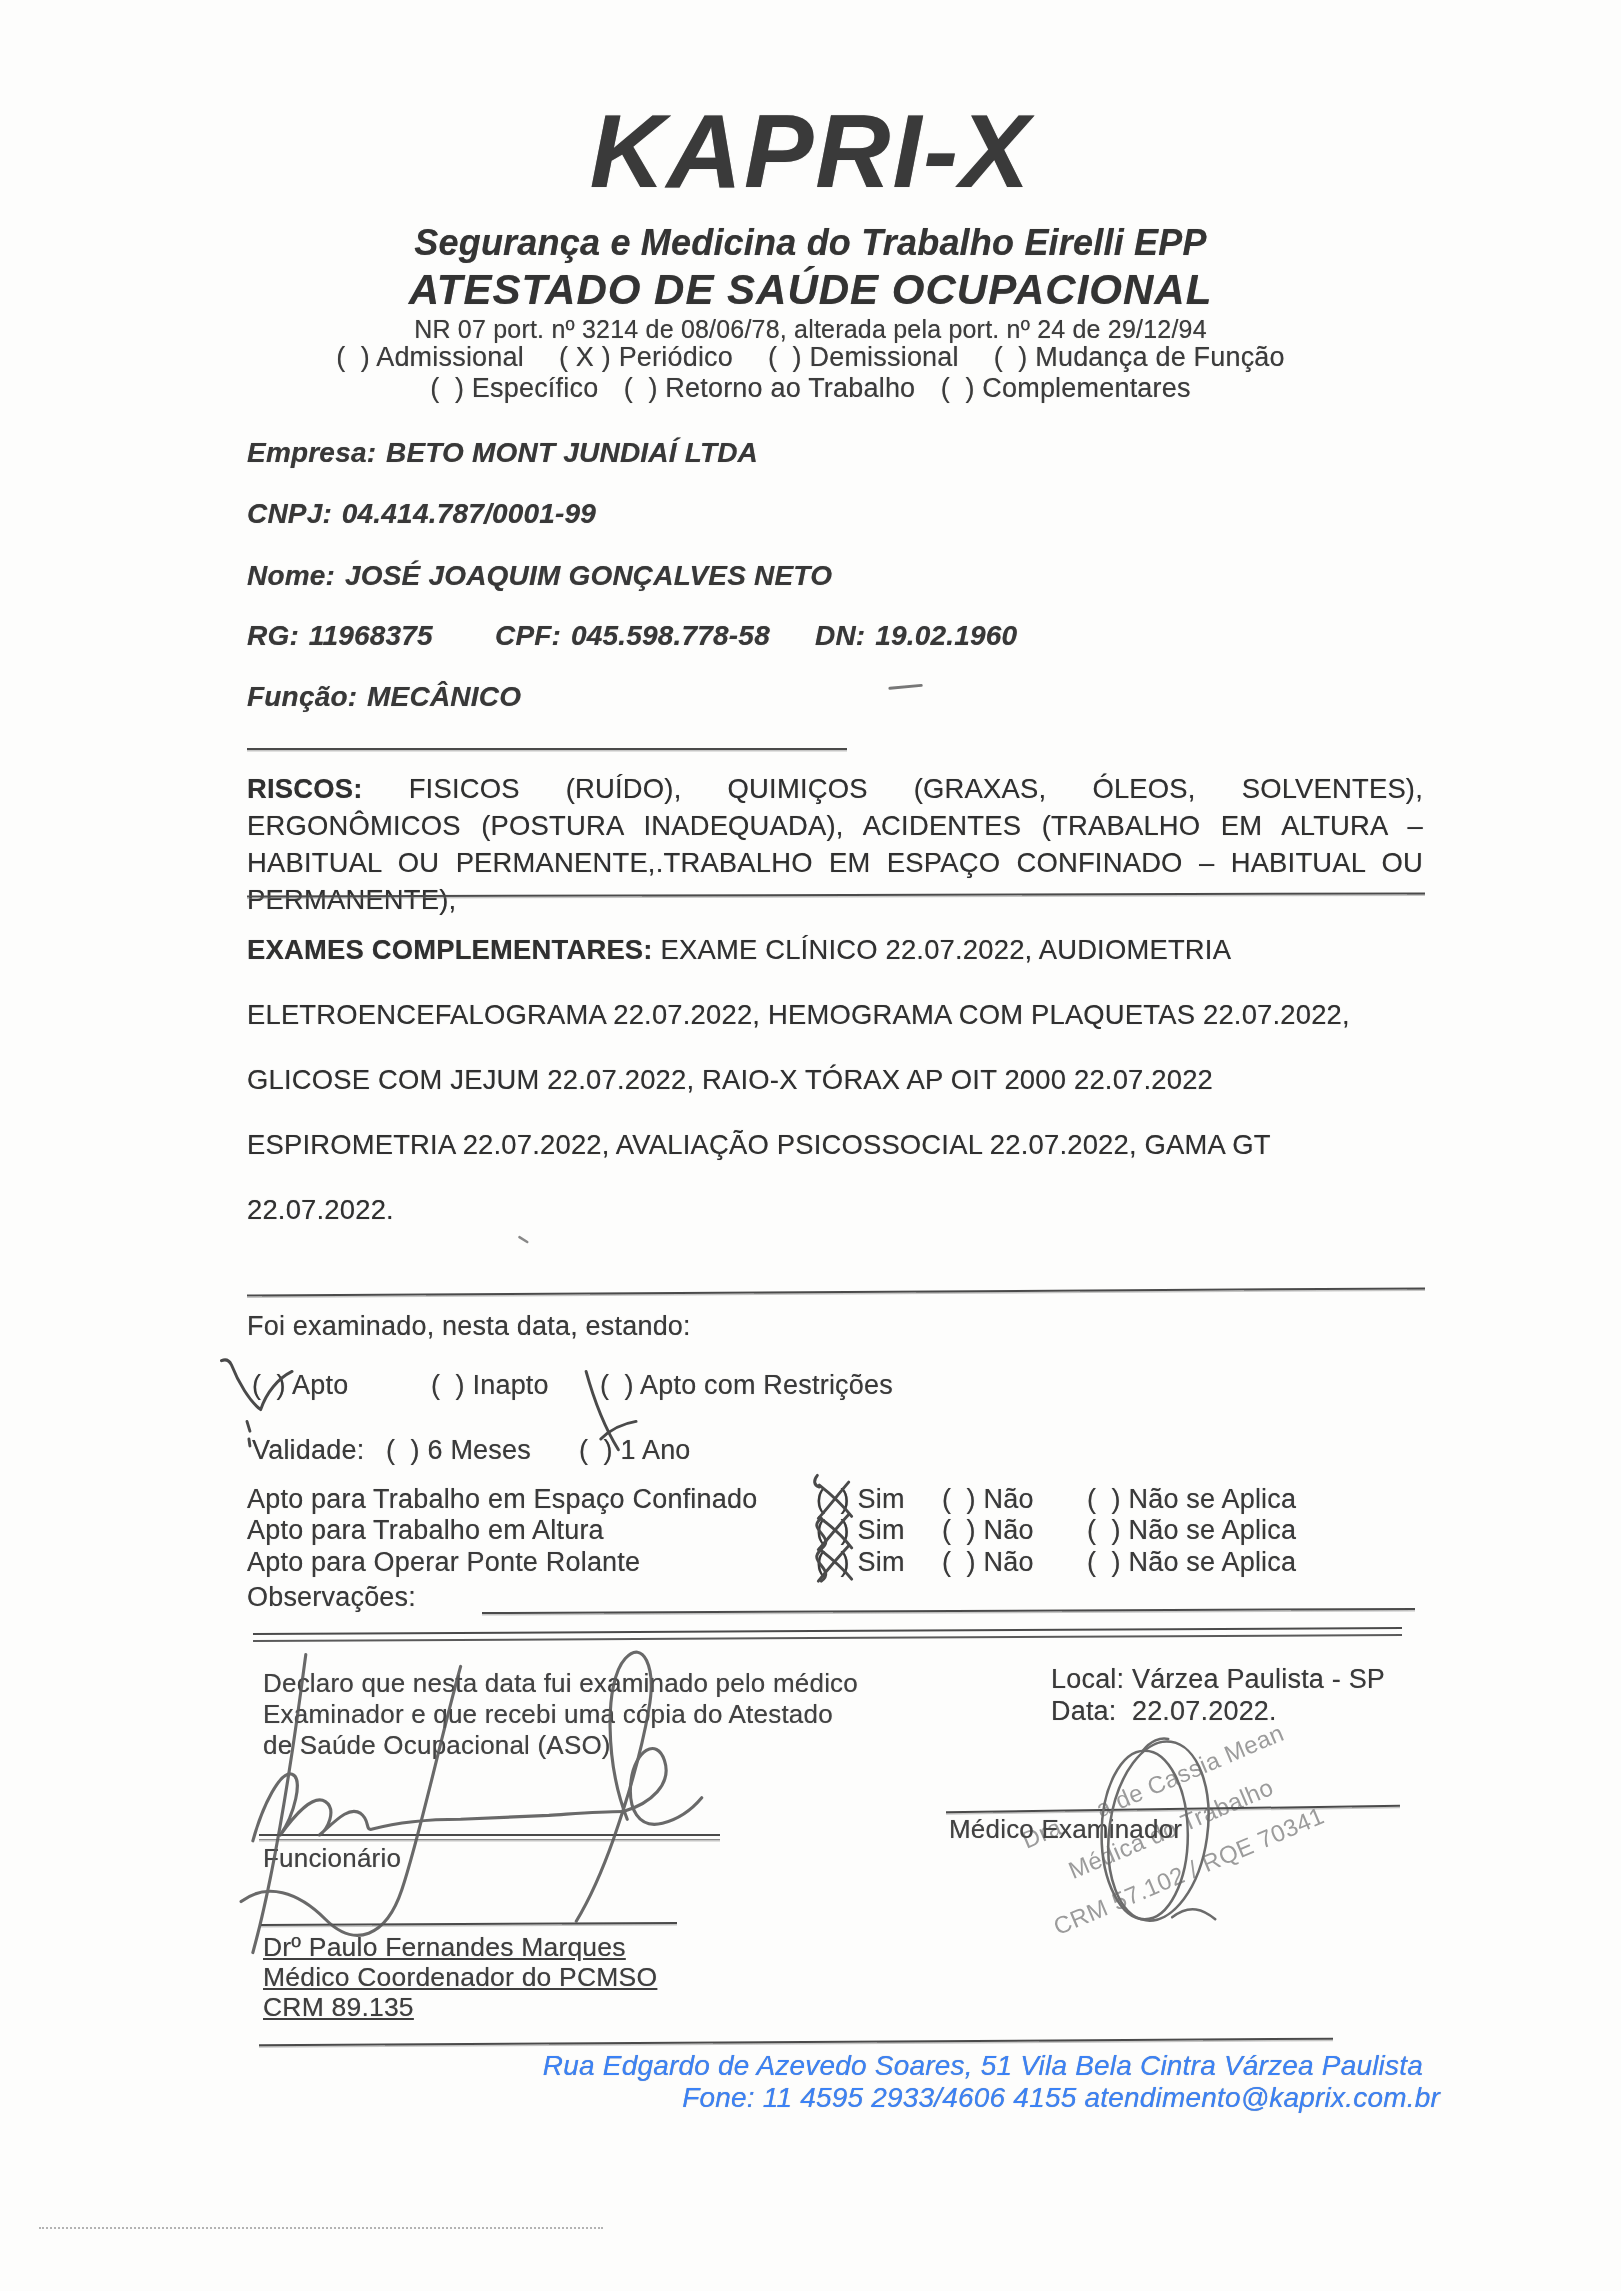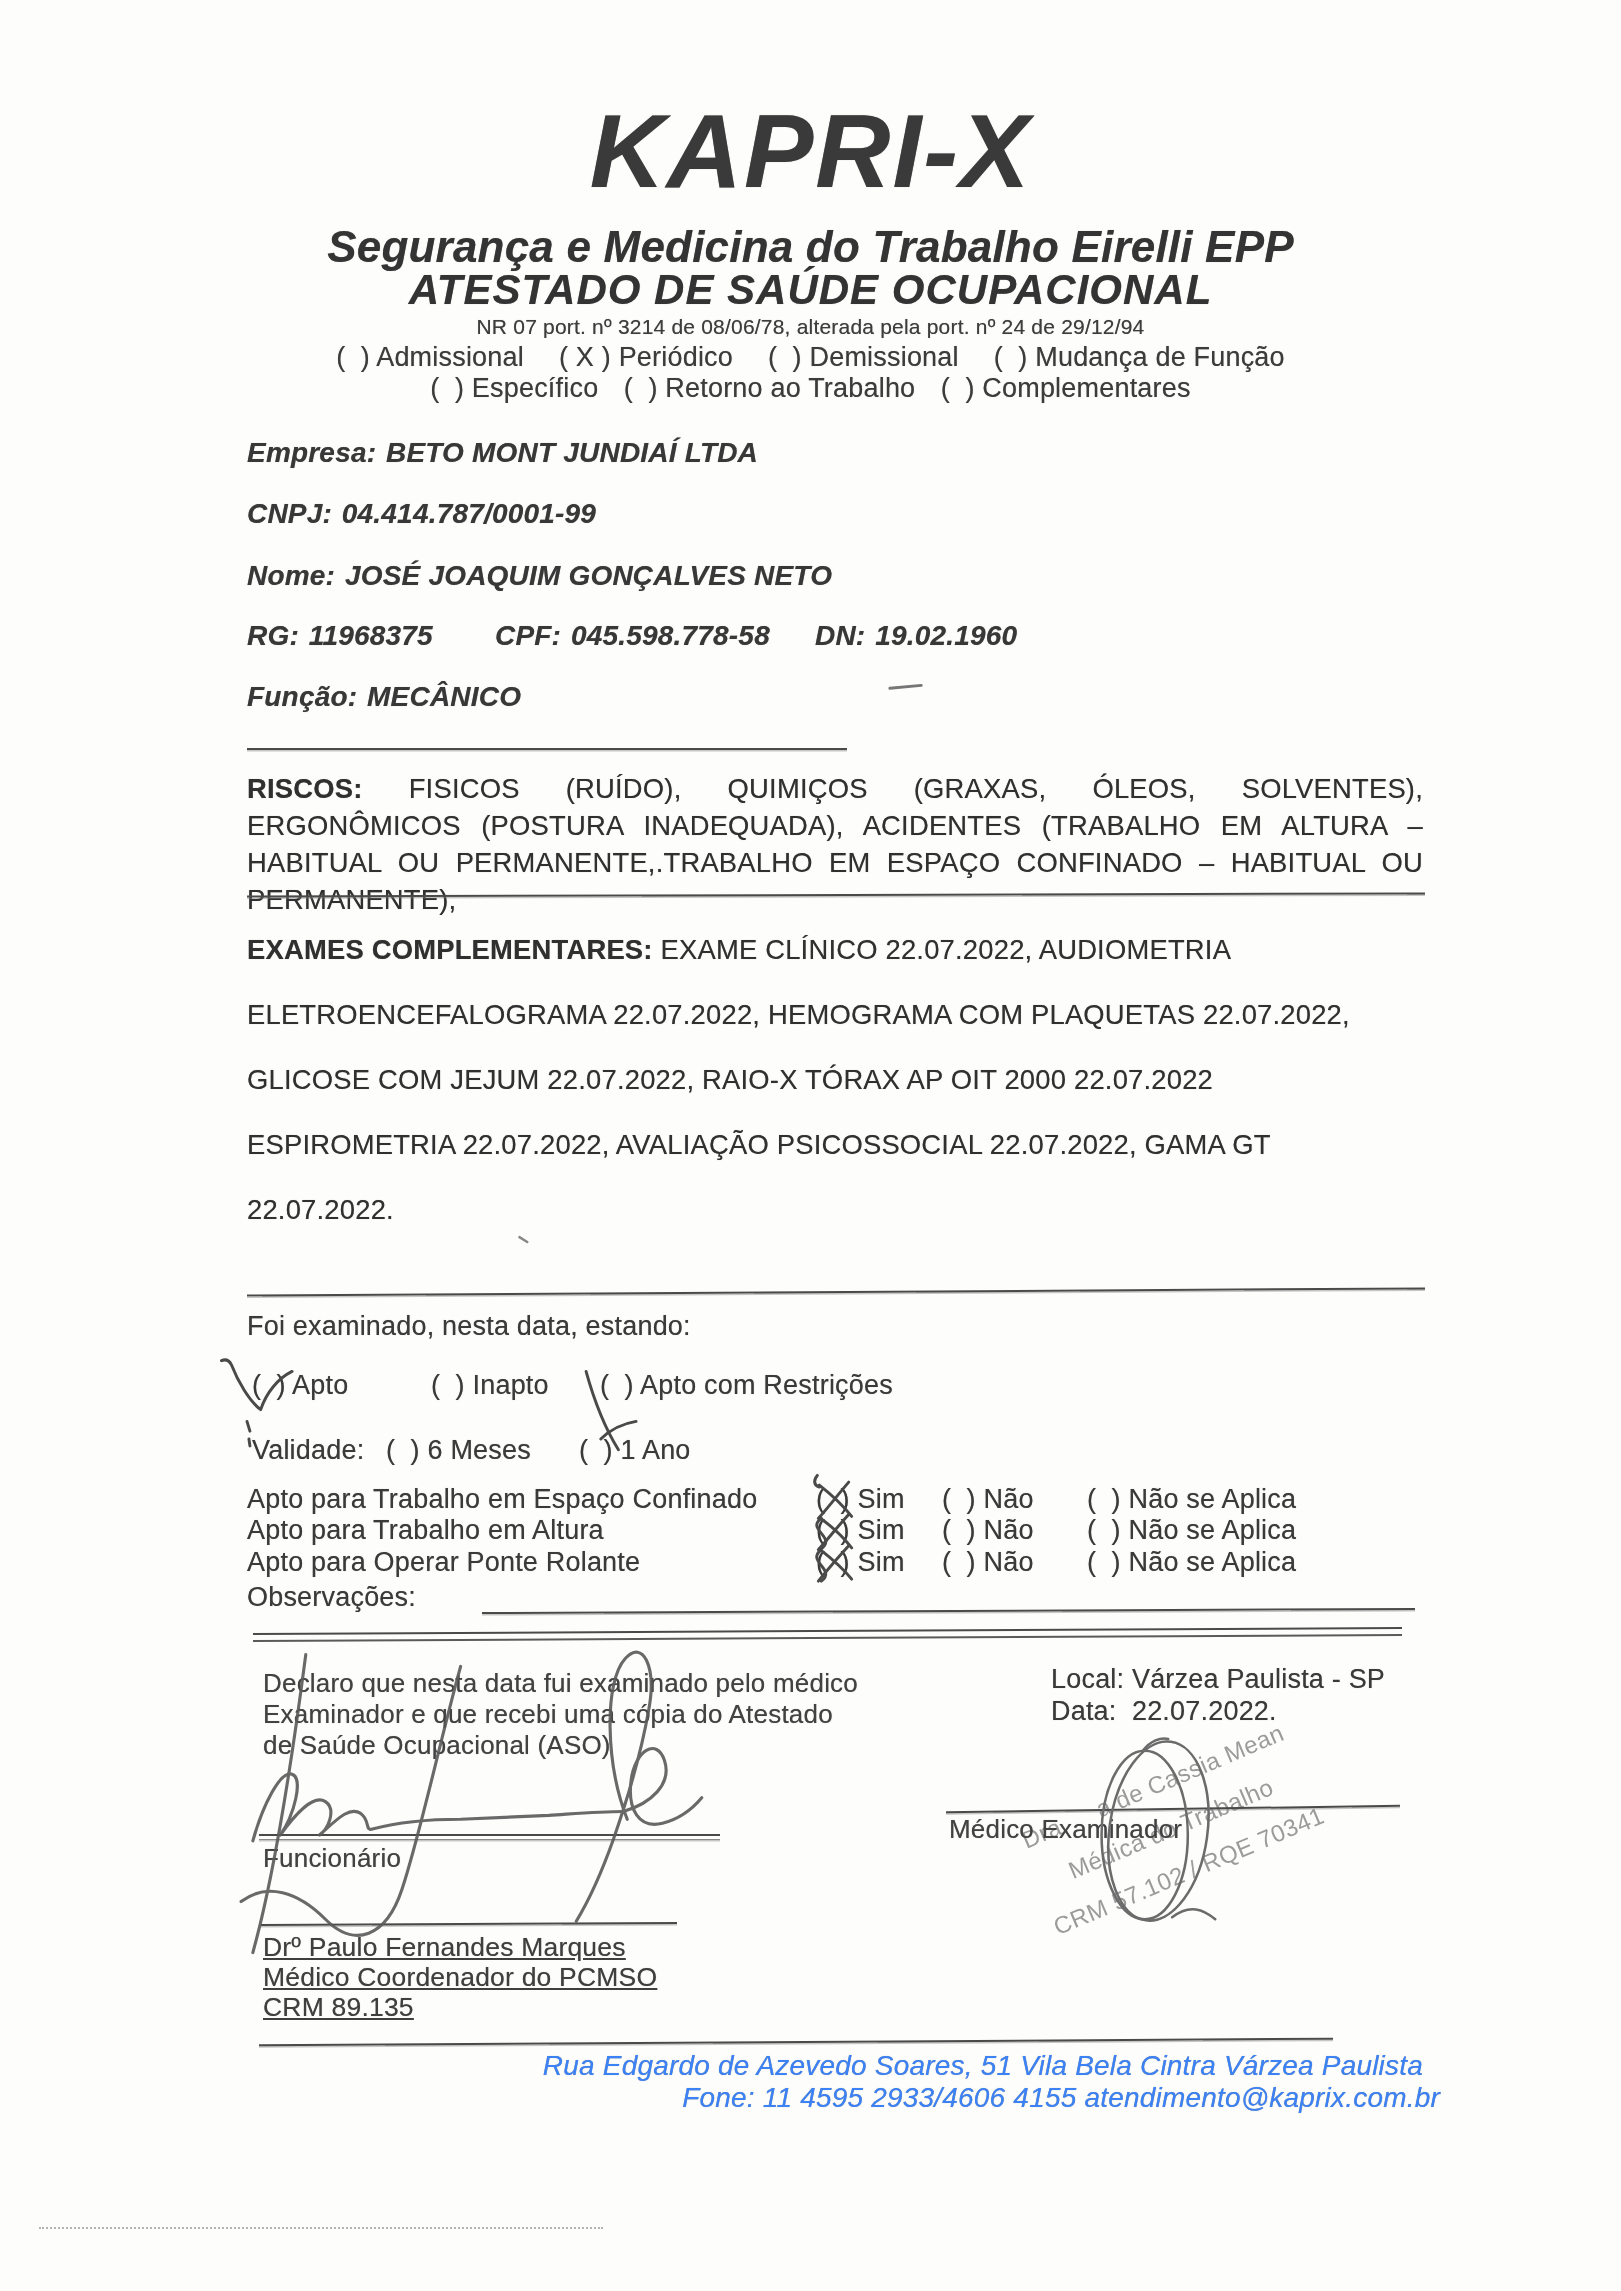--- a/index.html
+++ b/index.html
@@ -8,23 +8,23 @@
     font-family:"Liberation Sans","DejaVu Sans",sans-serif;color:#383838;
     letter-spacing:0.2px;
   }
   .page *{text-shadow:0 0 0.7px rgba(75,75,75,.65);}
   .abs{position:absolute;}
   .ctr{left:0;width:100%;text-align:center;}
   .bi{font-weight:bold;font-style:italic;}
   .b{font-weight:bold;}
   .pre{white-space:pre;}
   .brand{top:92px;font-size:104px;letter-spacing:2px;color:#3a3a3a;}
-  .subtitle{top:222px;font-size:44px;color:#343434;}
+  .subtitle{top:222px;font-size:36px;color:#343434;}
   .doctitle{top:266px;font-size:42px;letter-spacing:1px;color:#333;}
-  .regline{top:315px;font-size:21px;color:#3d3d3d;}
+  .regline{top:315px;font-size:25px;color:#3d3d3d;}
   .typerow{display:flex;justify-content:center;font-size:27px;color:#3c3c3c;}
   .frow{left:0;width:100%;font-size:28px;}
   .frow .lbl{margin-right:9.8px;}
   .rule{border-top:2px solid #4a4a4a;box-shadow:0 1.5px 0 rgba(130,130,130,.45);height:0;}
   .rule.thick{border-top-width:2.9px;}
   .rule.dbl{border-bottom:2px solid #5a5a5a;height:4.9px;box-shadow:none;}
   .para{font-size:27.4px;line-height:37px;text-align:justify;word-spacing:2px;color:#303030;}
   .exames{font-size:27.4px;line-height:65px;color:#303030;}
   .opt{font-size:27px;color:#3a3a3a;}
   .row{left:0;width:100%;}

